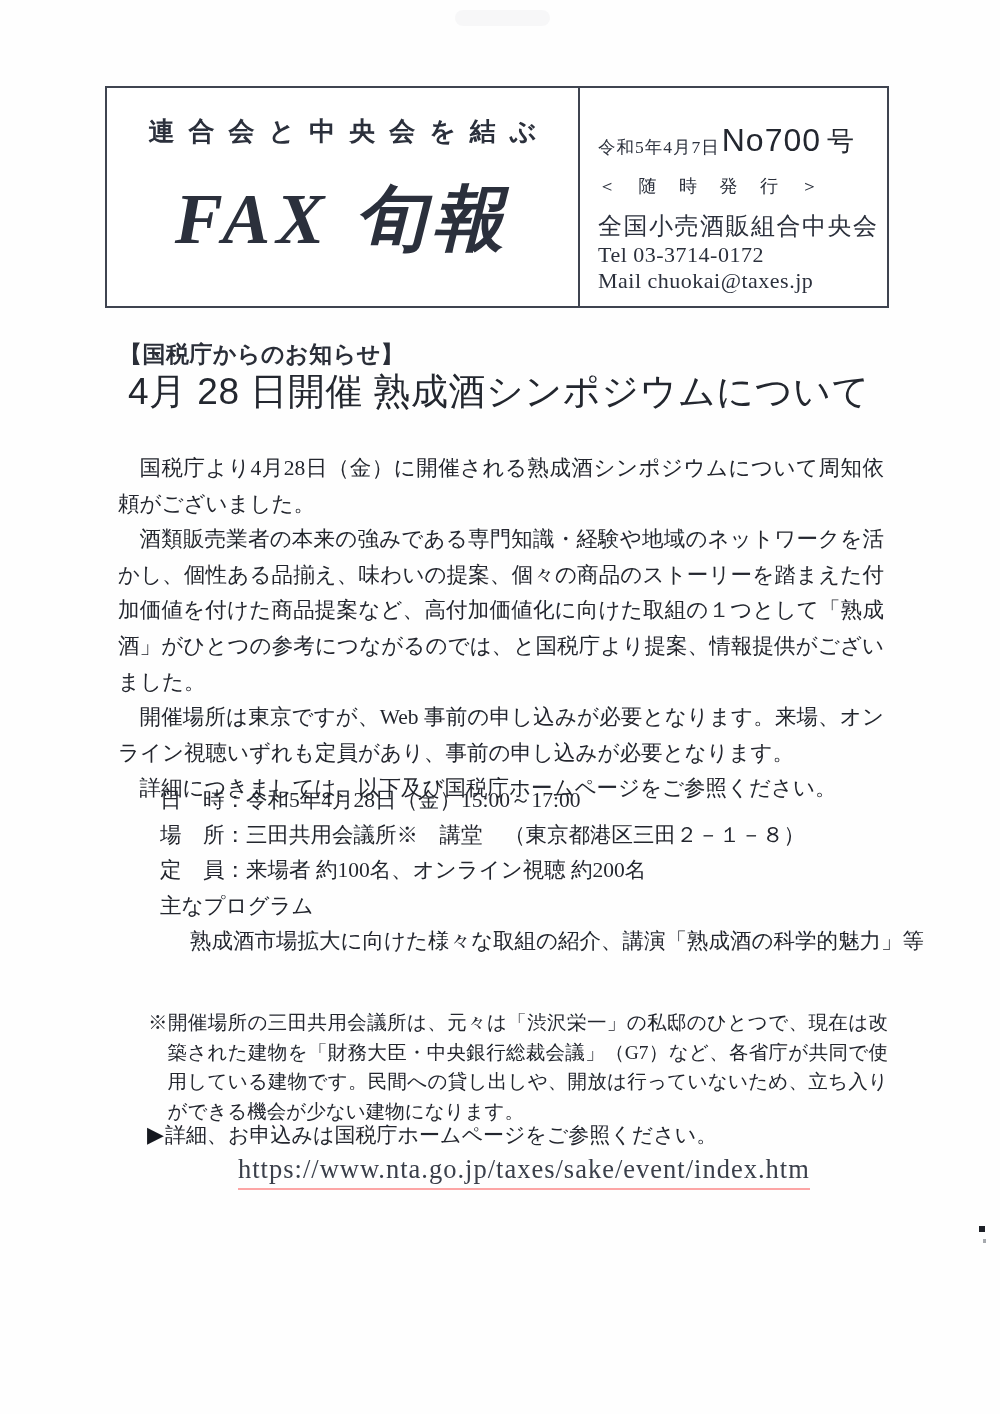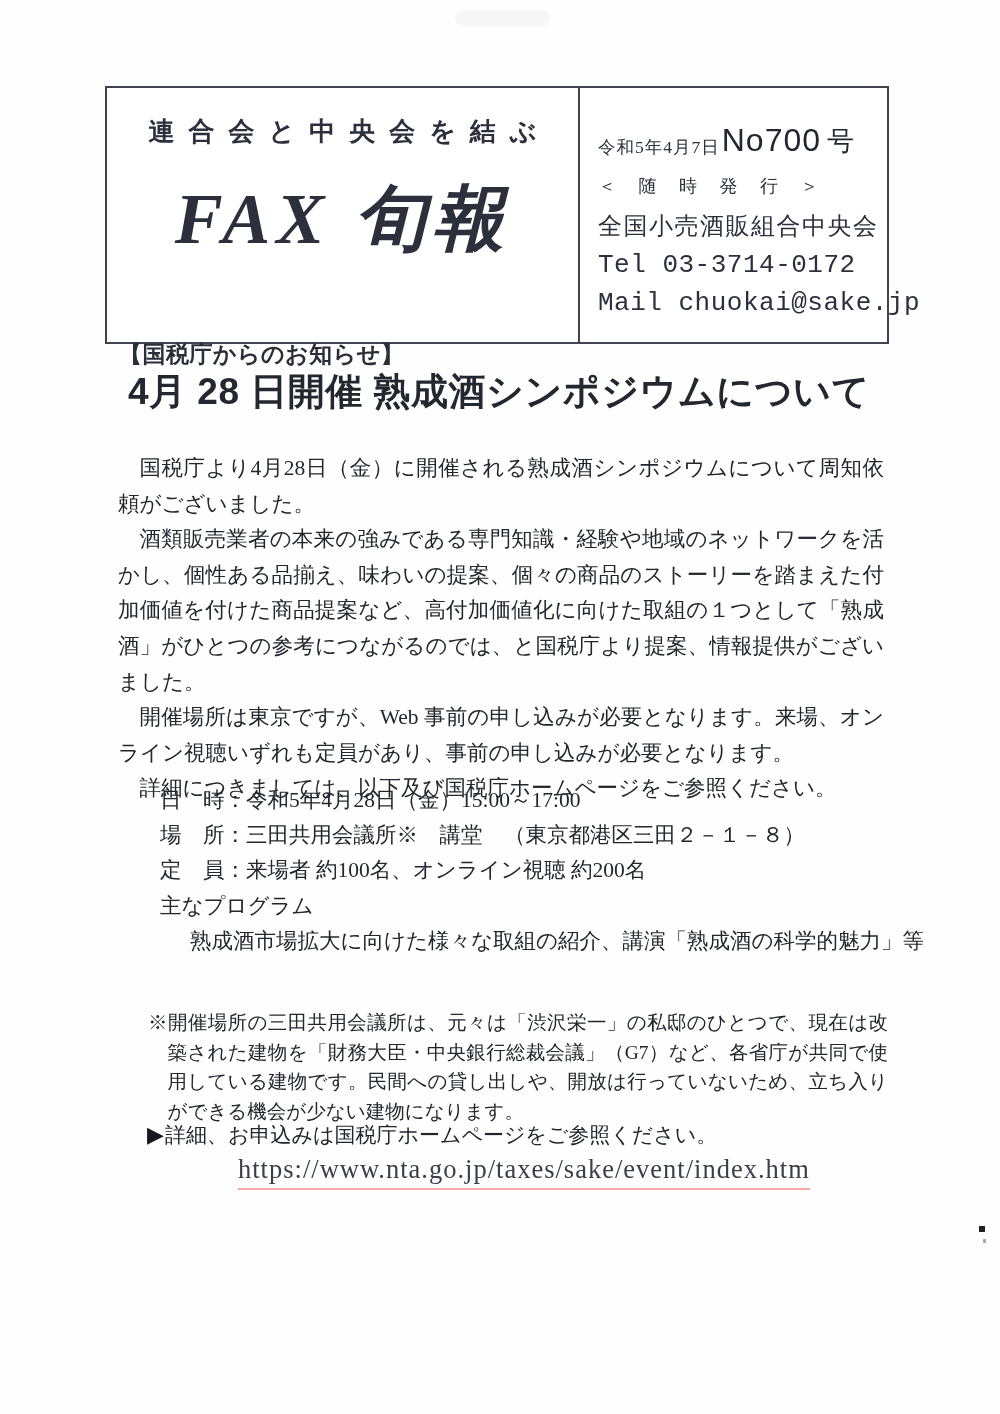--- a/index.html
+++ b/index.html
@@ -8,21 +8,21 @@
     background:#fefefe;
     color:#262a33;
     font-family:"Liberation Serif","DejaVu Serif",serif;
     overflow:hidden;
   }
   .serif{font-family:"Liberation Serif","DejaVu Serif",serif;}
   .sans{font-family:"Liberation Sans","DejaVu Sans",sans-serif;}
 
   
   .header-box{
-    position:absolute;left:105px;top:86px;width:784px;height:258px;
+    position:absolute;left:105px;top:86px;width:784px;height:222px;
     border:2px solid #3f4450;display:flex;box-sizing:border-box;
     background:#fff;
   }
   .header-left{
     flex:0 0 473px;border-right:2px solid #3f4450;box-sizing:border-box;
     display:flex;flex-direction:column;align-items:center;
   }
   .tagline{
     margin-top:26px;font-size:26px;font-weight:600;color:#2b303c;
     letter-spacing:14px;text-indent:14px;white-space:nowrap;
@@ -33,30 +33,30 @@
   }
   .header-right{
     flex:1;padding:14px 0 0 18px;box-sizing:border-box;color:#2b303c;
   }
   .issue-line{display:flex;align-items:flex-end;white-space:nowrap;margin-top:20px;}
   .issue-date{font-size:17.5px;letter-spacing:1px;}
   .issue-no{font-size:32px;font-weight:500;letter-spacing:1px;margin-left:2px;color:#23272f;}
   .issue-suffix{font-size:27px;margin-left:6px;color:#23272f;}
   .pub-note{margin-top:15px;font-size:18px;letter-spacing:9px;white-space:nowrap;}
   .org-line{margin-top:12px;font-size:24px;letter-spacing:1.5px;white-space:nowrap;}
-  .contact-line{margin-top:8px;font-size:26px;letter-spacing:0.5px;white-space:nowrap;font-family:Liberation Mono, monospace;}
+  .contact-line{font-size:22px;letter-spacing:0.5px;white-space:nowrap;}
 
   
   .kicker{
     position:absolute;left:119px;top:339px;
     font-size:23px;font-weight:700;color:#2a2e38;letter-spacing:0.5px;
   }
   .notice-title{
     position:absolute;left:128px;top:367px;
-    font-size:37px;font-weight:700;color:#23272f;letter-spacing:0.5px;white-space:nowrap;
+    font-size:37px;font-weight:400;color:#23272f;letter-spacing:0.5px;white-space:nowrap;
   }
 
   
   .body-block{
     position:absolute;left:118px;top:451px;width:766px;
     font-size:21.5px;line-height:35.6px;color:#23262e;
     text-align:justify;
   }
   .body-block p{margin:0;text-indent:1em;}
 
@@ -107,21 +107,21 @@
   </div>
   <div class="header-right">
     <div class="issue-line">
       <span class="issue-date serif">令和5年4月7日</span>
       <span class="issue-no sans">No700</span>
       <span class="issue-suffix sans">号</span>
     </div>
     <div class="pub-note serif">＜ 随 時 発 行 ＞</div>
     <div class="org-line serif">全国小売酒販組合中央会</div>
     <div class="contact-line serif">Tel 03-3714-0172</div>
-    <div class="contact-line serif">Mail chuokai@sake.jp</div>
+    <div class="contact-line serif">Mail chuokai@taxes.jp</div>
   </div>
 </div>
 
 <div class="kicker sans">【国税庁からのお知らせ】</div>
 <div class="notice-title sans">4月 28 日開催 熟成酒シンポジウムについて</div>
 
 <div class="body-block">
   <p>国税庁より4月28日（金）に開催される熟成酒シンポジウムについて周知依頼がございました。</p>
   <p>酒類販売業者の本来の強みである専門知識・経験や地域のネットワークを活かし、個性ある品揃え、味わいの提案、個々の商品のストーリーを踏まえた付加価値を付けた商品提案など、高付加価値化に向けた取組の１つとして「熟成酒」がひとつの参考につながるのでは、と国税庁より提案、情報提供がございました。</p>
   <p>開催場所は東京ですが、Web 事前の申し込みが必要となります。来場、オンライン視聴いずれも定員があり、事前の申し込みが必要となります。</p>

